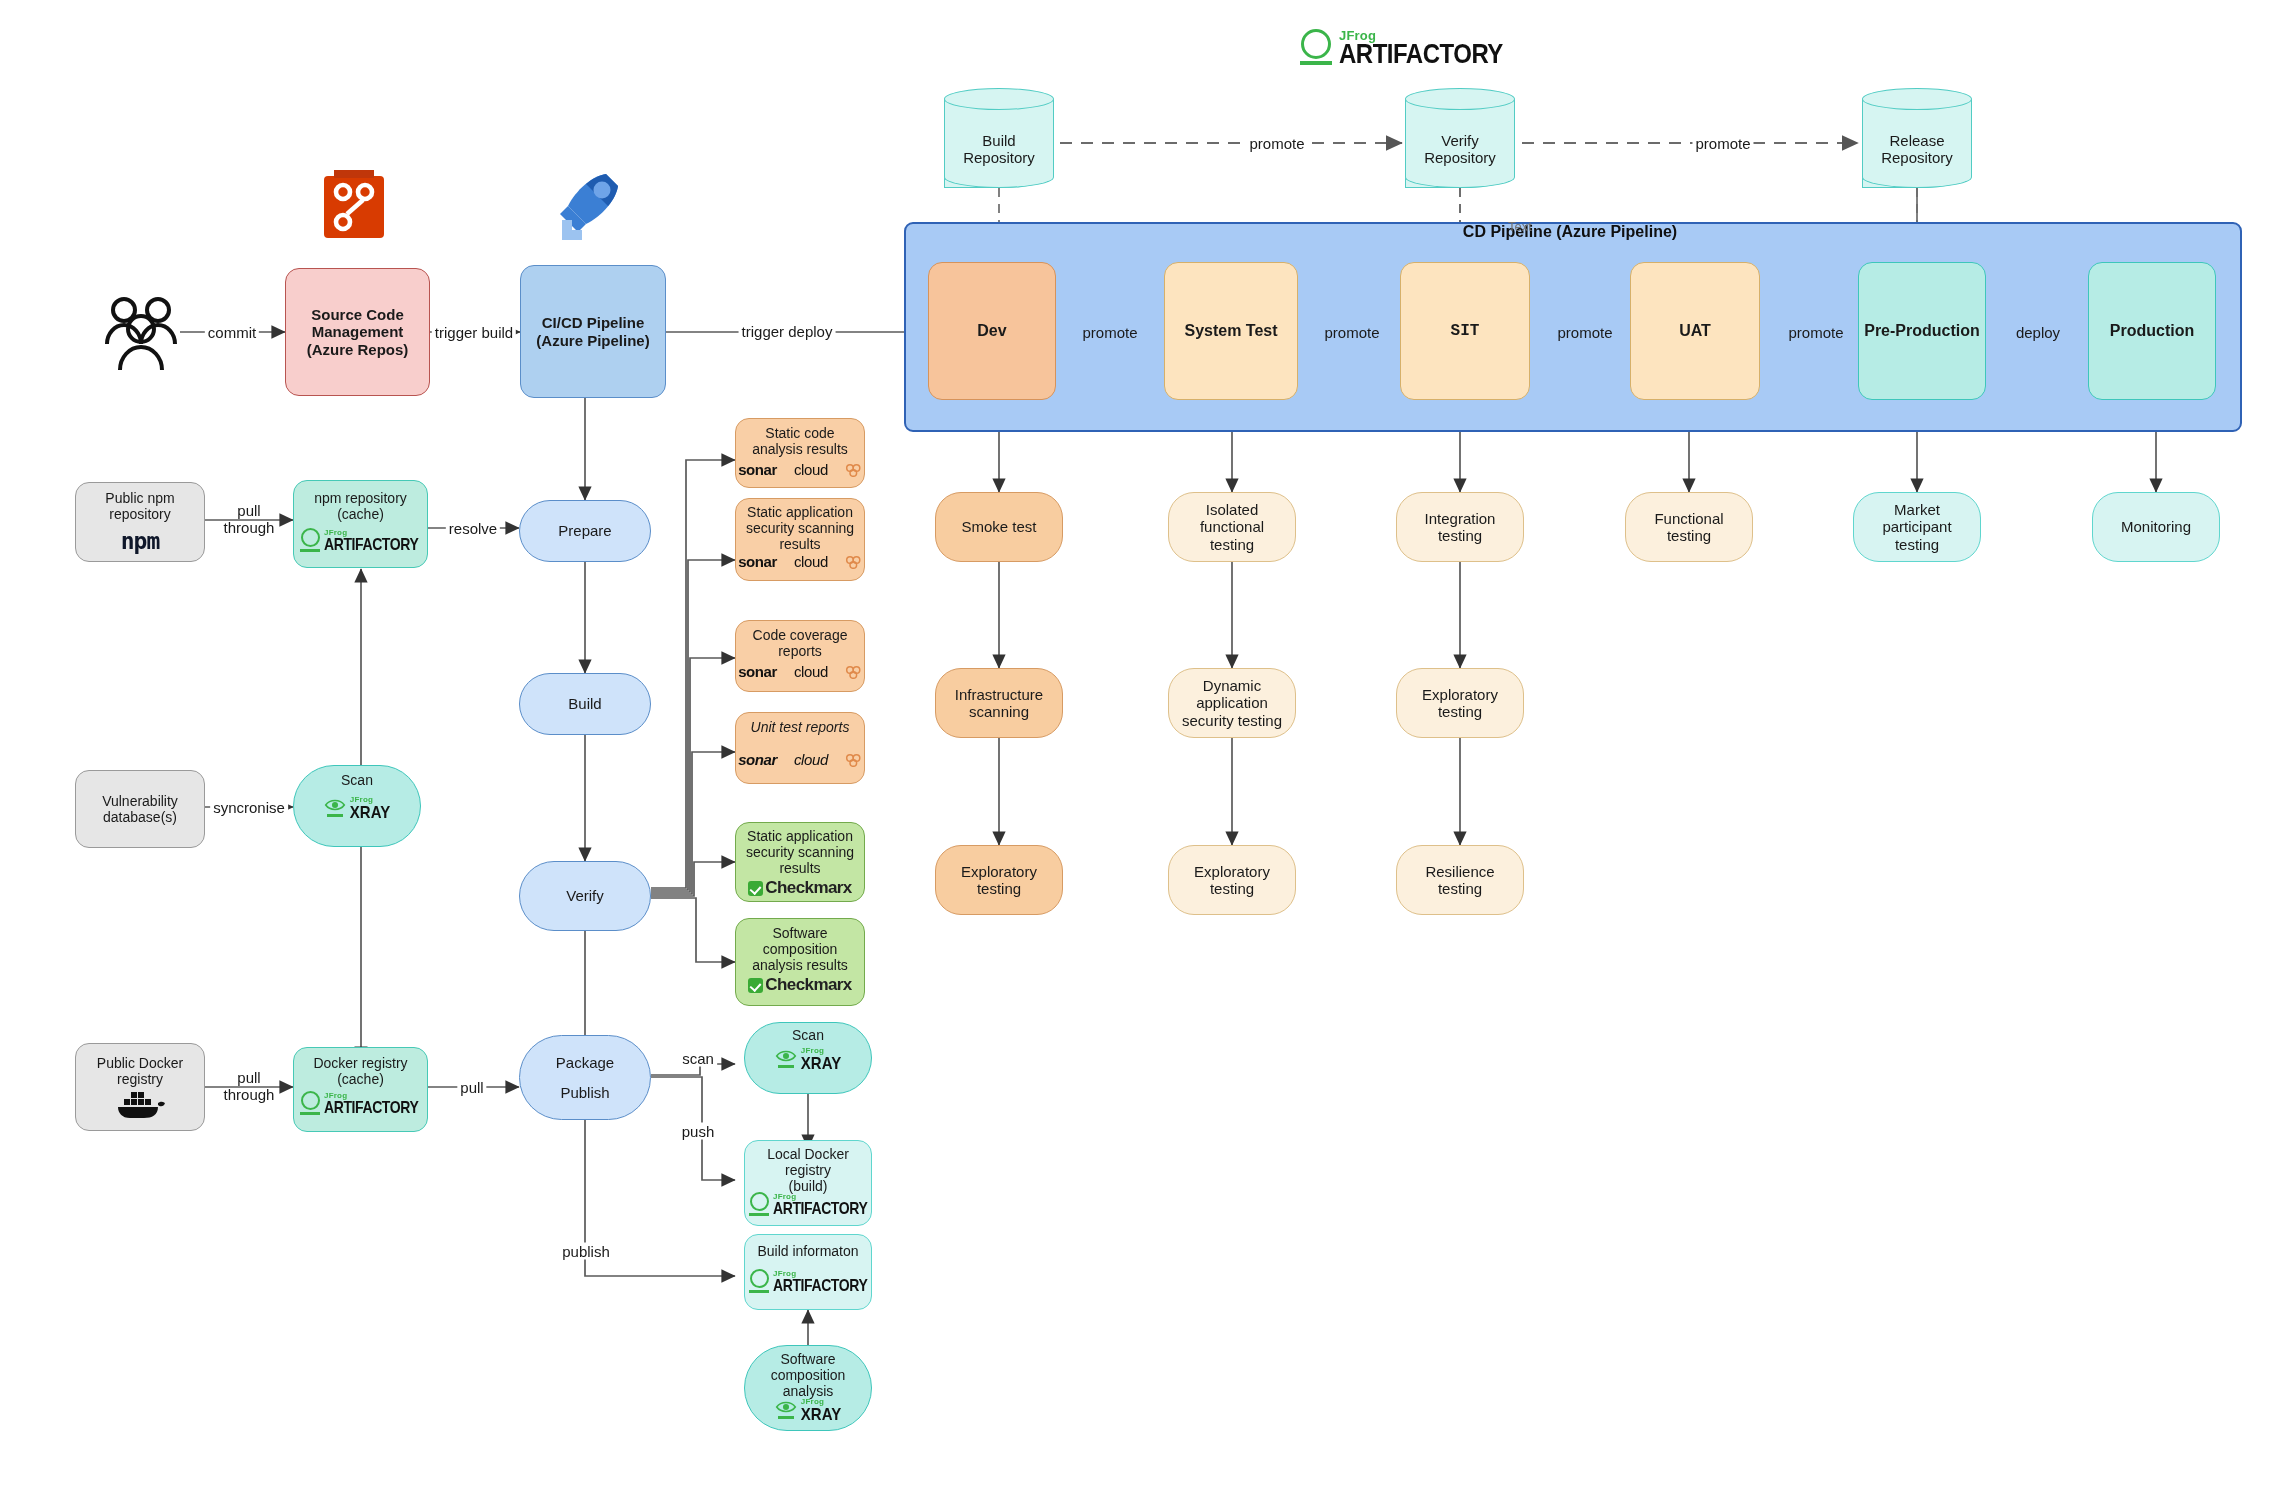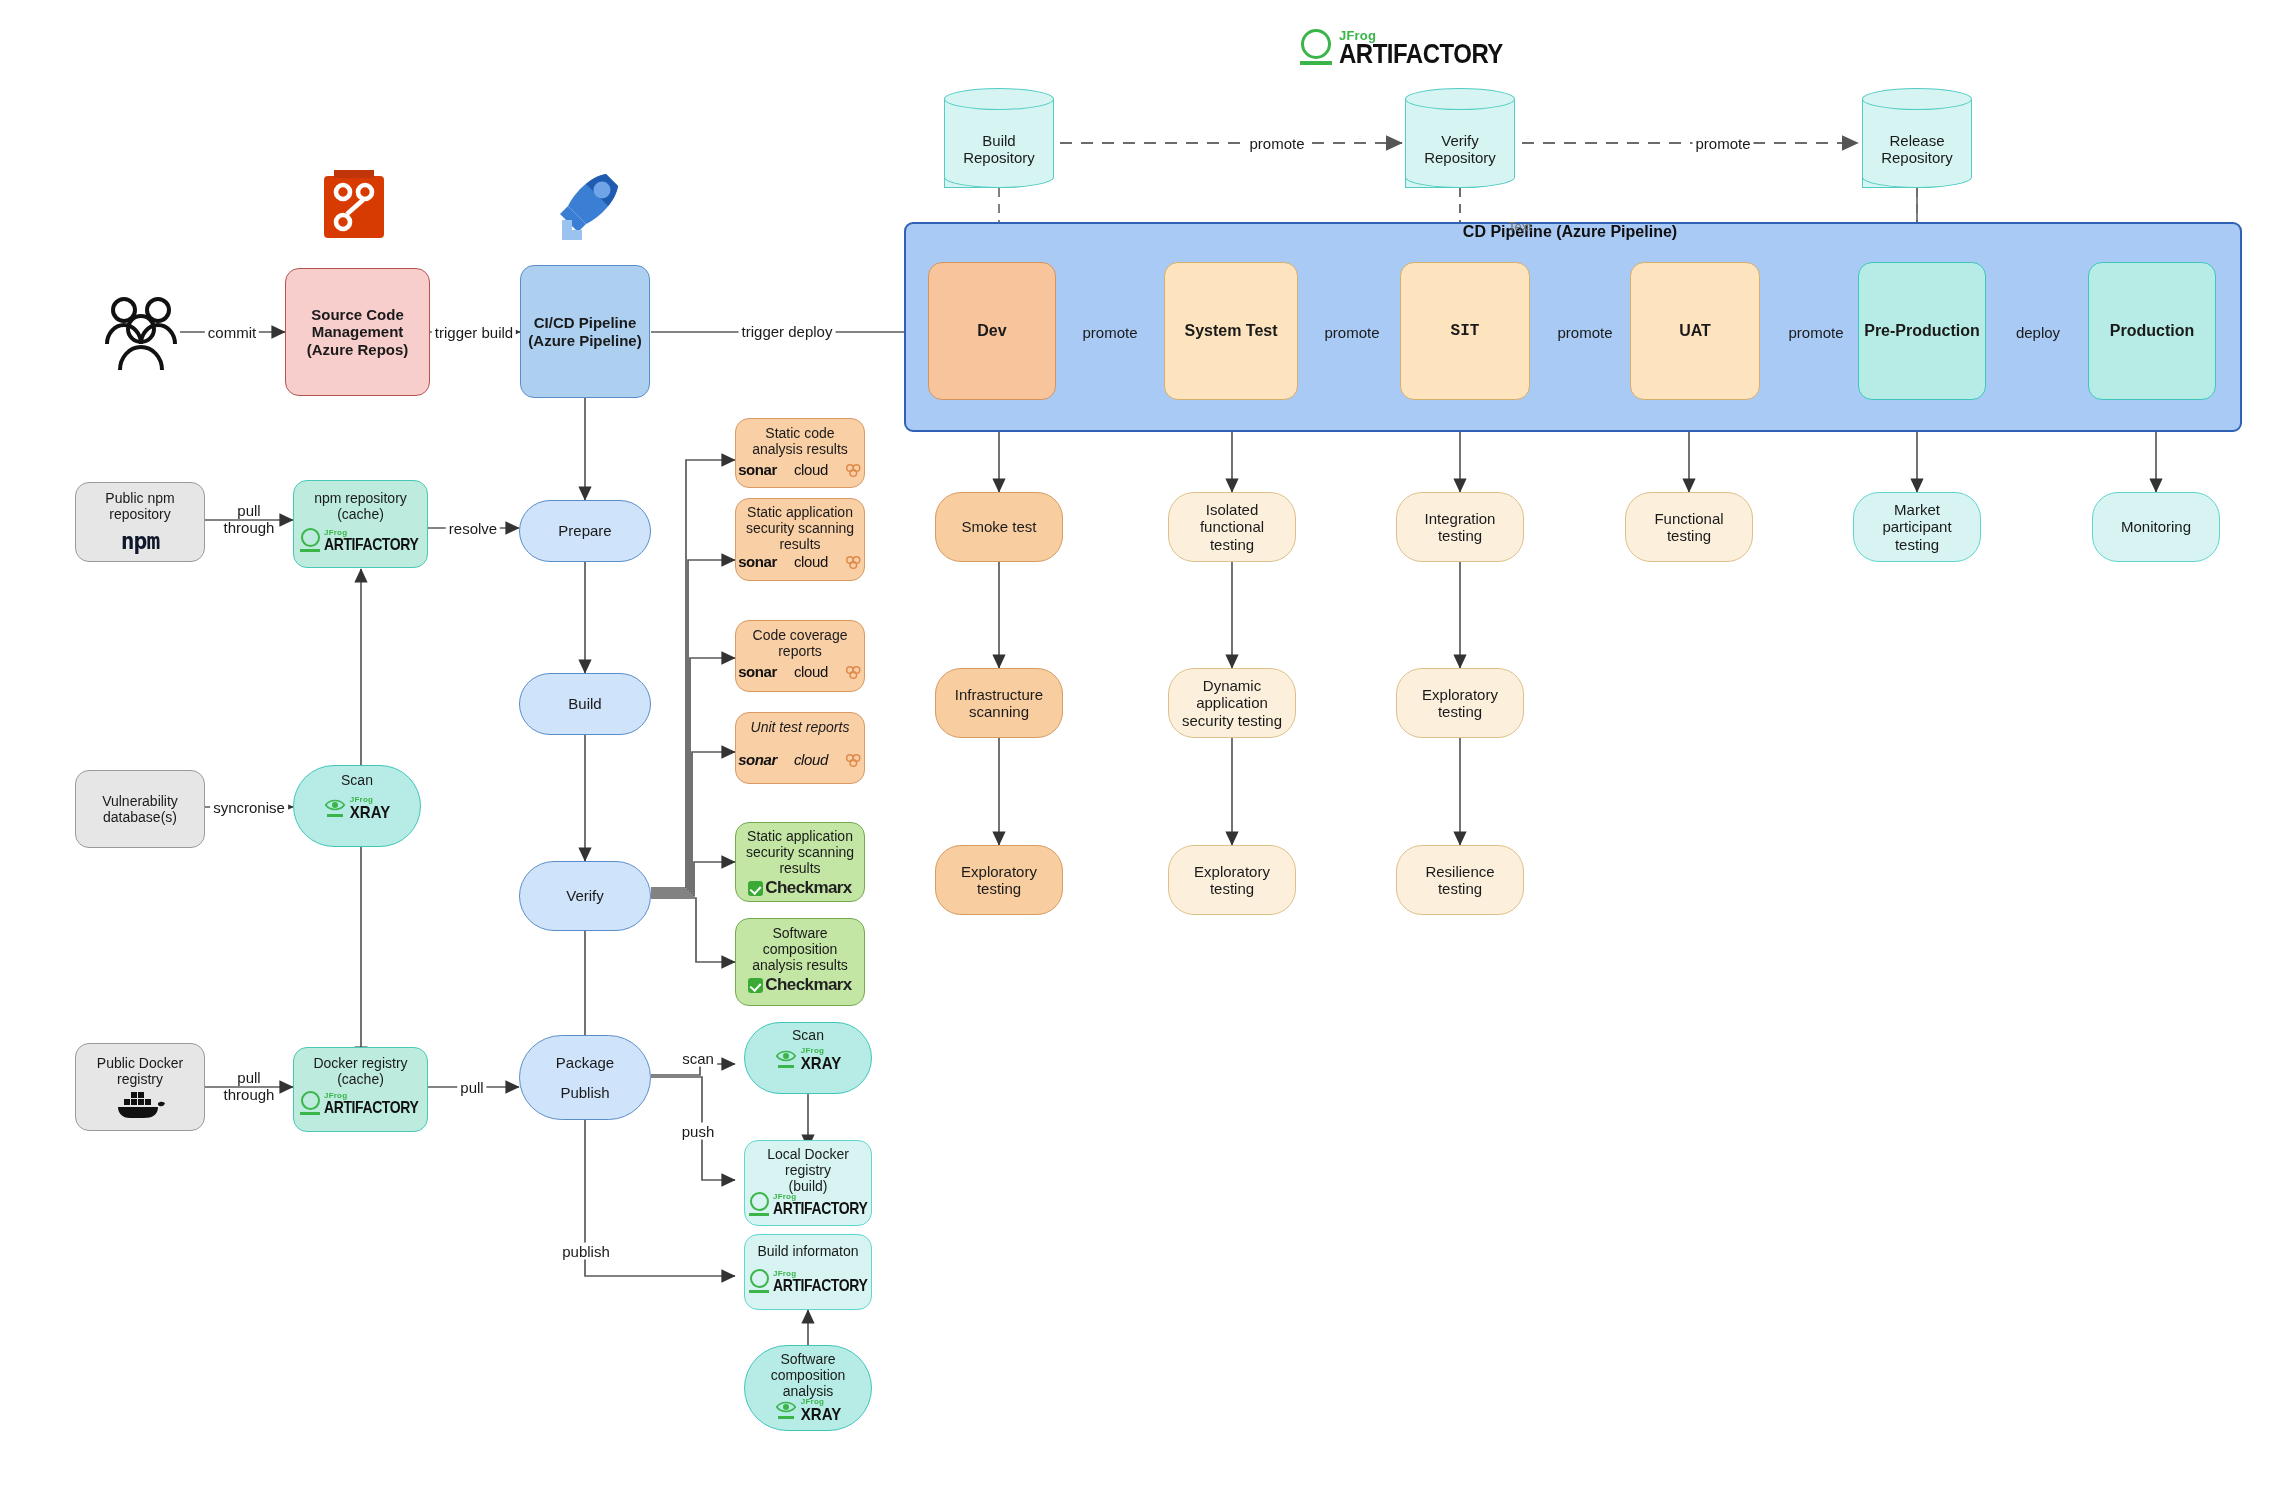--- a/index.html
+++ b/index.html
@@ -235,21 +235,21 @@
       <path d="M20,38 l-8,8 18,18 8,-8 z" fill="#3b7fd4"></path>
       <path d="M14,52 h10 v10 h10 v10 h-20 z" fill="#9cc3f0"></path>
     </svg>
   </div>
 
   <div class="node rect pink" style="left:285px;top:268px;width:145px;height:128px;">
     <div class="ntext b2">Source Code</div>
     <div class="ntext b2">Management</div>
     <div class="ntext b2">(Azure Repos)</div>
   </div>
-  <div class="node rect blue" style="left:520px;top:265px;width:130px;height:133px;">
+  <div class="node rect blue" style="left:520px;top:265px;width:146px;height:133px;">
     <div class="ntext b2">CI/CD Pipeline</div>
     <div class="ntext b2">(Azure Pipeline)</div>
   </div>
 
   <div class="node rect gray" style="left:75px;top:482px;width:130px;height:80px;">
     <div class="ntext sm">Public npm</div>
     <div class="ntext sm">repository</div>
     <div class="npm-logo">npm</div>
   </div>
 

